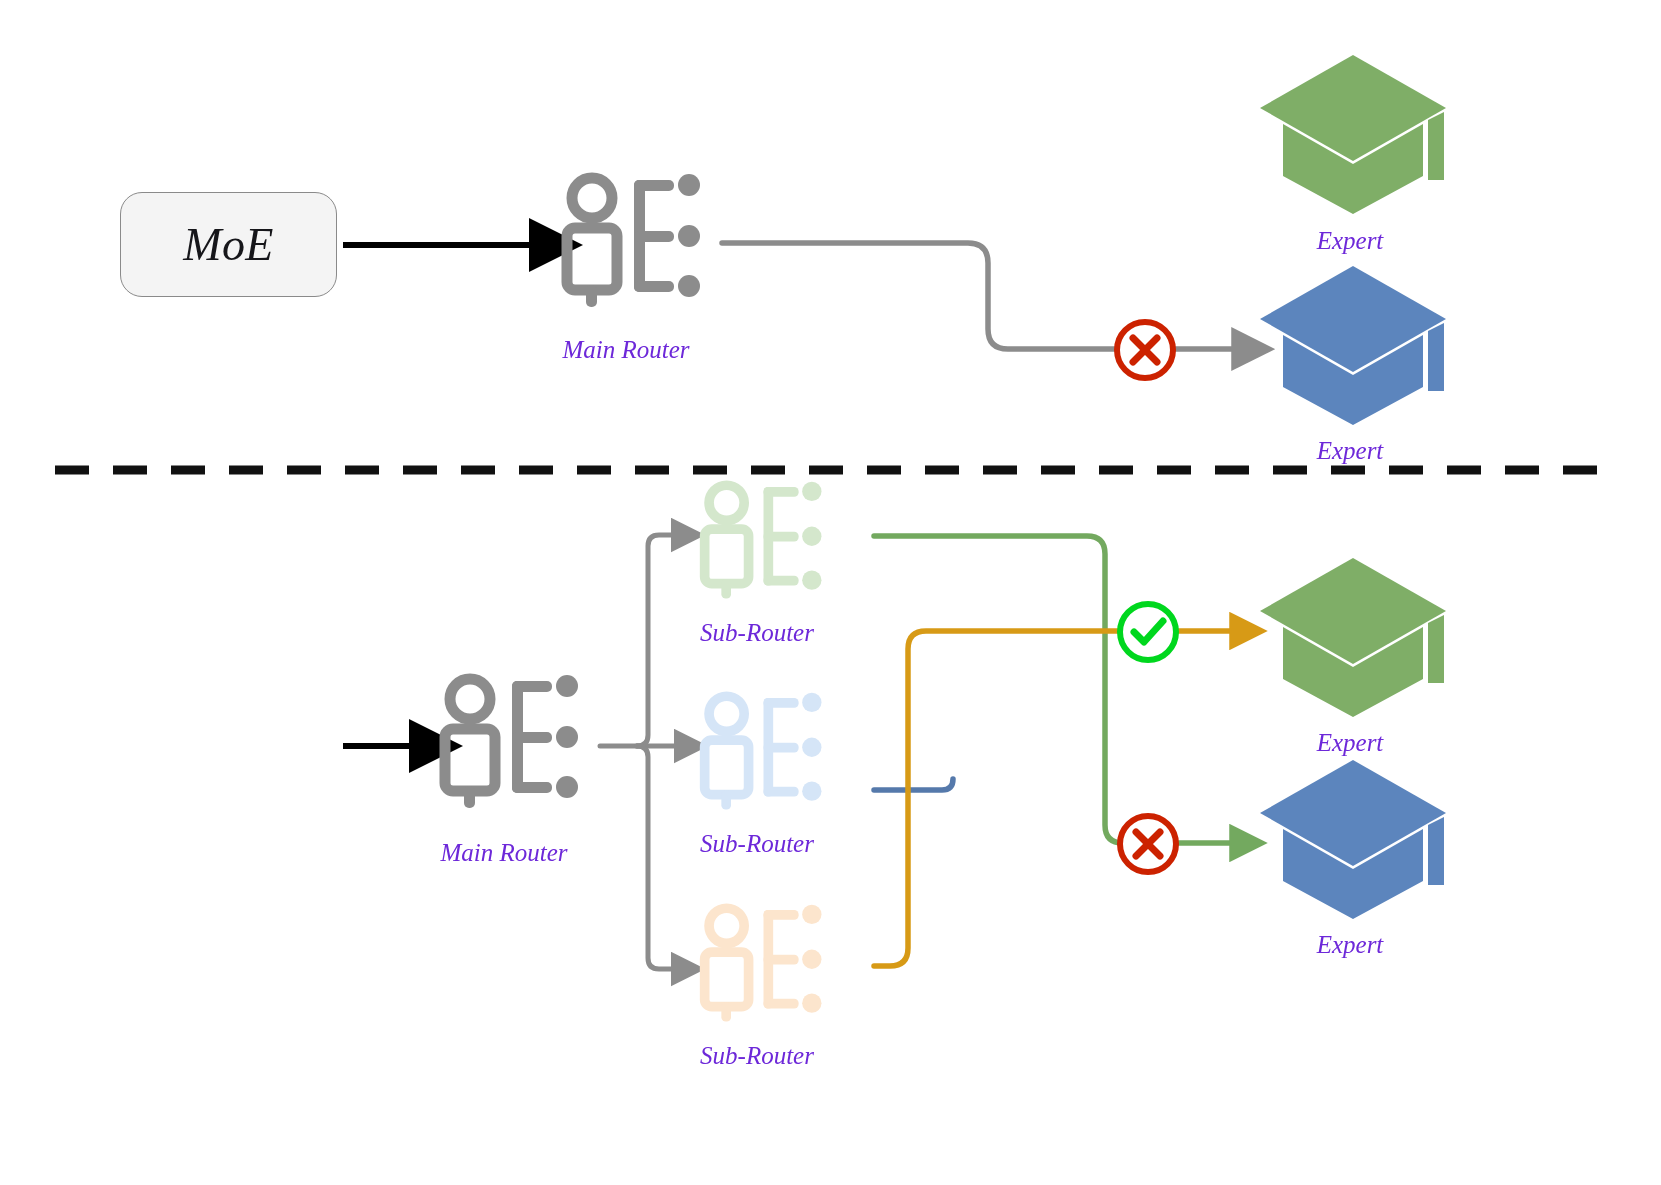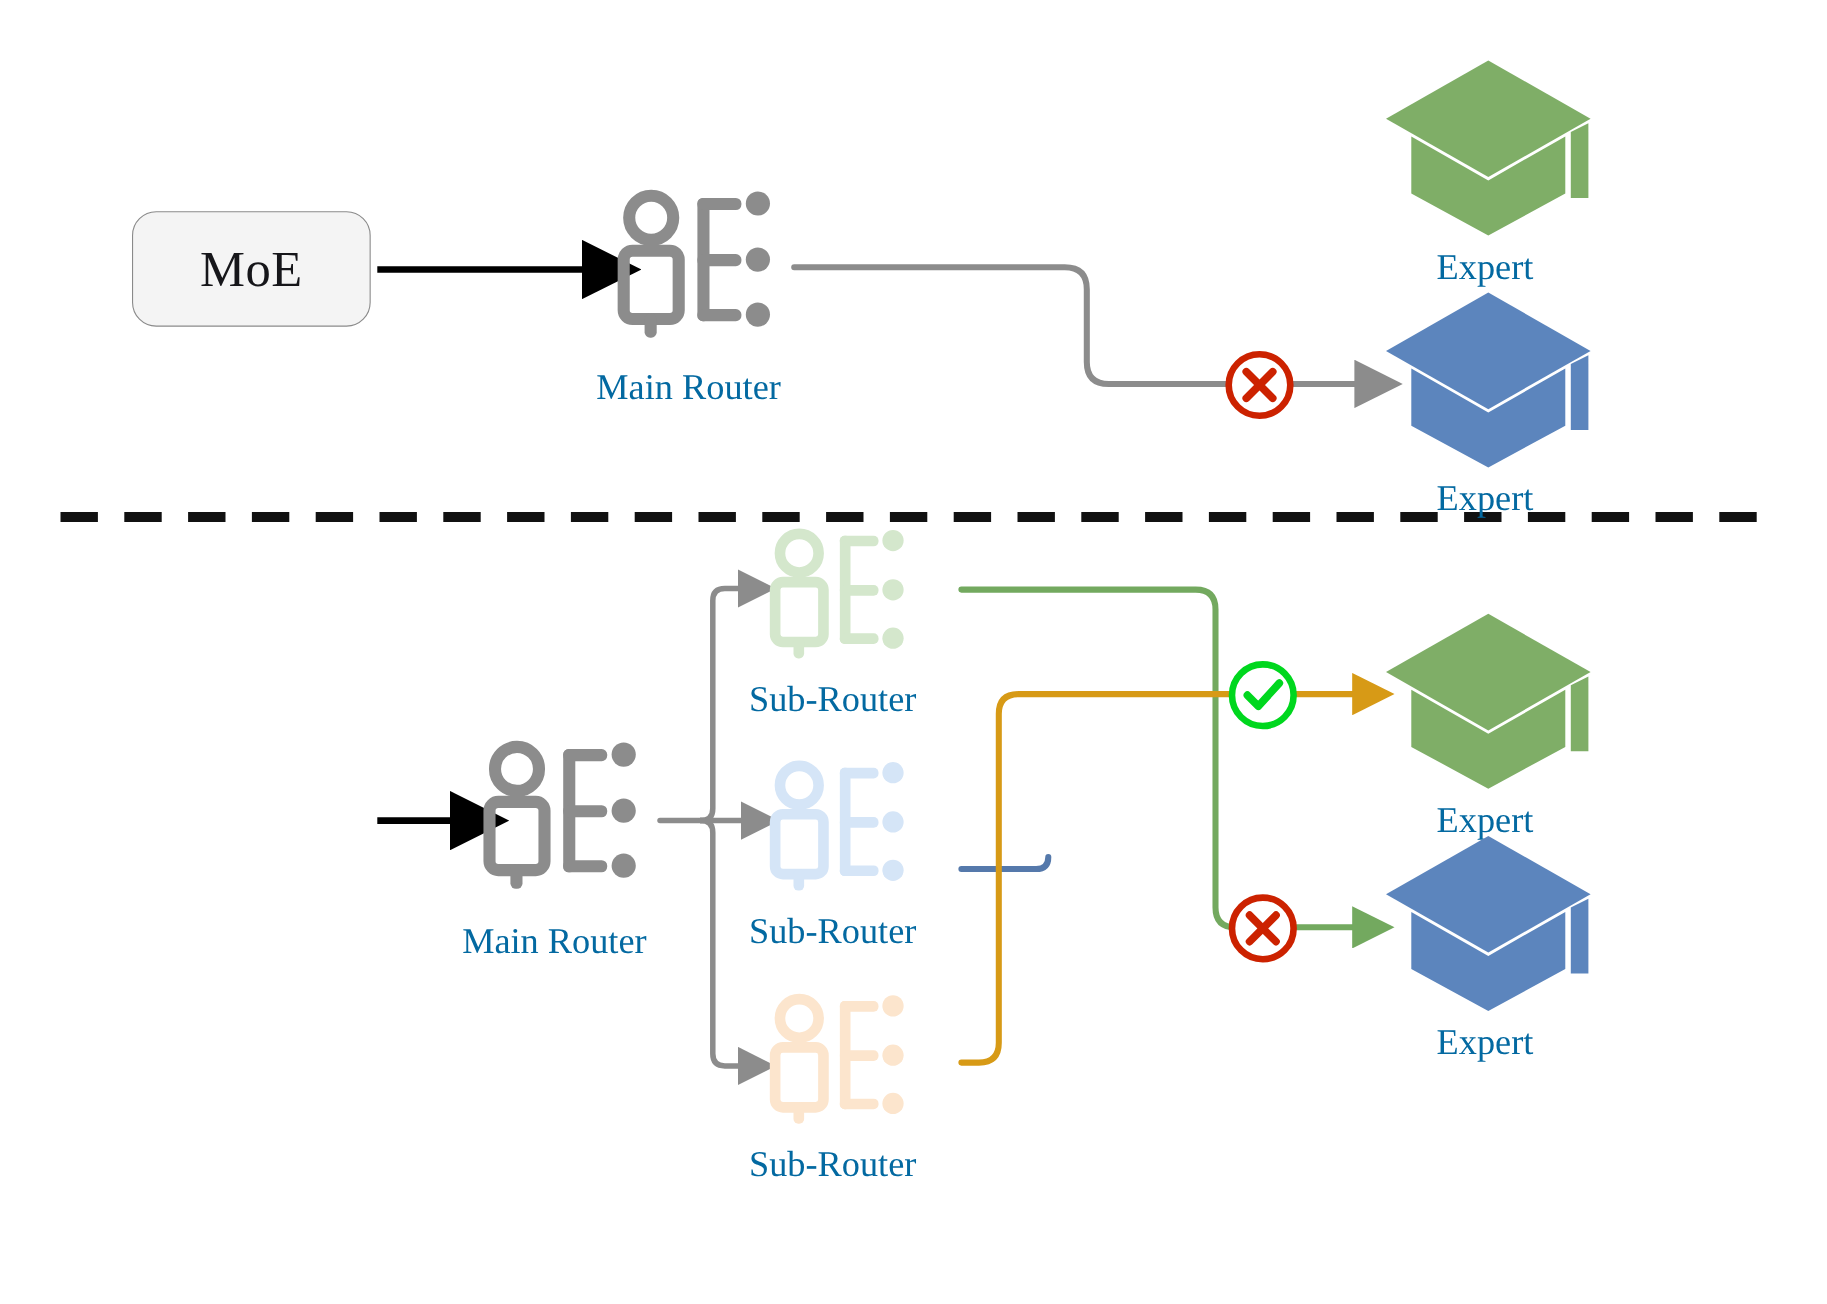--- a/index.html
+++ b/index.html
@@ -9,20 +9,21 @@
   }
   body {
     font-family: "Liberation Serif", serif;
   }
   #stage {
     position: relative;
     width: 1603px;
     height: 1185px;
     background: #ffffff;
     overflow: hidden;
+    font-style: italic;
   }
   
   .io-box {
     position: absolute;
     display: flex;
     align-items: center;
     justify-content: center;
     background: #f4f4f4;
     border: 1.6px solid #8a8a8a;
     border-radius: 22px;
@@ -32,22 +33,22 @@
     font-family: "Liberation Serif", serif;
     font-size: 46px;
     color: #16161a;
     letter-spacing: 0.4px;
     line-height: 1;
   }
   
   .caption {
     position: absolute;
     font-family: "Liberation Serif", serif;
-    font-size: 33px;
-    color: #0369a1;
+    font-size: 25px;
+    color: #6d28d9;
     white-space: nowrap;
     text-align: left;
     transform: translateX(-50%);
     line-height: 1;
   }
   
   .layer {
     position: absolute;
     left: 0;
     top: 0;

